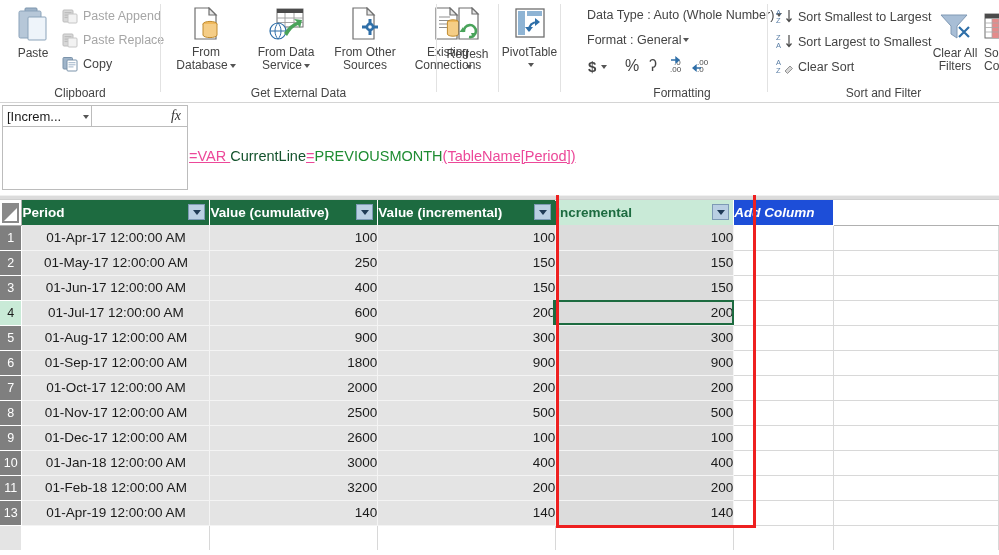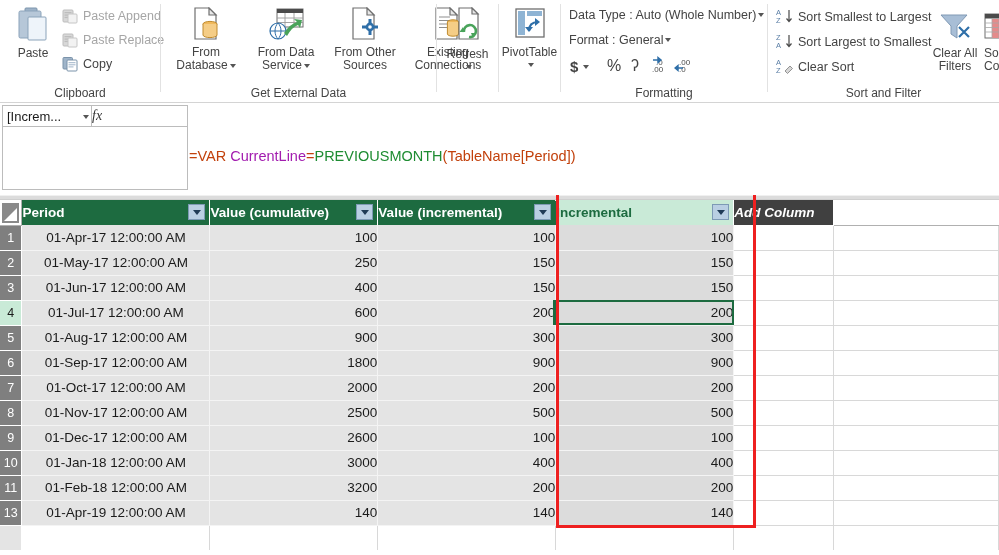--- a/index.html
+++ b/index.html
@@ -89,21 +89,21 @@
   }
   .namebox .nbtxt { flex: 1 1 auto; overflow: hidden; white-space: nowrap; }
   .namebox .nbcar {
     width: 12px; text-align: center;
   }
   .fxcell {
     position: absolute; left: 92px; top: 2px;
     width: 96px; height: 22px;
     border: 1px solid #bcbcbc; border-left: none;
     background: #fff;
-    display: flex; align-items: center; 
+    display: flex; align-items: center; justify-content: flex-end;
     padding-right: 6px;
   }
   .fx {
     font-family: "Liberation Serif", serif;
     font-style: italic;
     font-size: 14px;
     color: #333;
   }
   .fleft-pad {
     position: absolute; left: 2px; top: 24px;
@@ -115,22 +115,22 @@
     position: absolute; left: 189px; top: 2px;
     width: 808px; height: 85px;
     font-family: "Liberation Sans", sans-serif;
     font-size: 14.5px;
     line-height: 20.5px;
     color: #1a1a1a;
     white-space: pre-wrap;
     overflow: hidden;
   }
   .formula .fn   { color: #1e8c32; }
-  .formula .var  { color: #a21caf; }
-  .formula .pl   { color: #c2410c; }
+  .formula .var  { color: #14532d; }
+  .formula .pl   { color: #ec4899; text-decoration: underline; }
 
   
   .gridwrap {
     position: absolute; left: 0; top: 195px;
     width: 999px; height: 360px;
     background: #ffffff;
     overflow: hidden;
   }
   .hscrollstrip {
     position: absolute; left: 0; top: 0; width: 999px; height: 5px;
@@ -184,21 +184,21 @@
     position: relative;
     font-size: 13.5px;
   }
   th.chead.sel {
     background: #c9ead7;
     color: #1d6b40;
   }
   th.chead.addcol {
     font-style: italic;
     color: #ffffff;
-    background: #404040;
+    background: #1d4ed8;
   }
   th.chead .fbtn {
     position: absolute; right: 4px; top: 4px;
     width: 17px; height: 16px;
     background: #b9cfe3;
     border: 1px solid #7d9ab5;
     display: flex; align-items: center; justify-content: center;
   }
   th.chead .fbtn .fcar {
     width: 0; height: 0;
@@ -423,21 +423,21 @@
             <path d="M22 11 l5 4 l-5 4 z" fill="#2f6fa8"></path>
             <path d="M20 20 l-4 5 l-4 -5 z" fill="#2f6fa8"></path>
           </svg>
         </span>
         <span class="lbl">PivotTable</span>
         <span class="caret-row"><i class="caret-d"></i></span>
       </div>
     </div>
     <div class="gsep" style="left:560px;"></div>
 
-    <div class="rgroup" style="left:561px; width:206px;">
+    <div class="rgroup" style="left:579px; width:206px;">
       <div class="smallbtn" style="left:8px; top:8px;">
         <span>Data Type : Auto (Whole Number)</span>
         <i class="caret-d"></i>
       </div>
       <div class="smallbtn" style="left:8px; top:33px;">
         <span>Format : General</span>
         <i class="caret-d"></i>
       </div>
 
       <div class="smallbtn" style="left:9px; top:58px; font-size:15px; font-weight:bold;">

